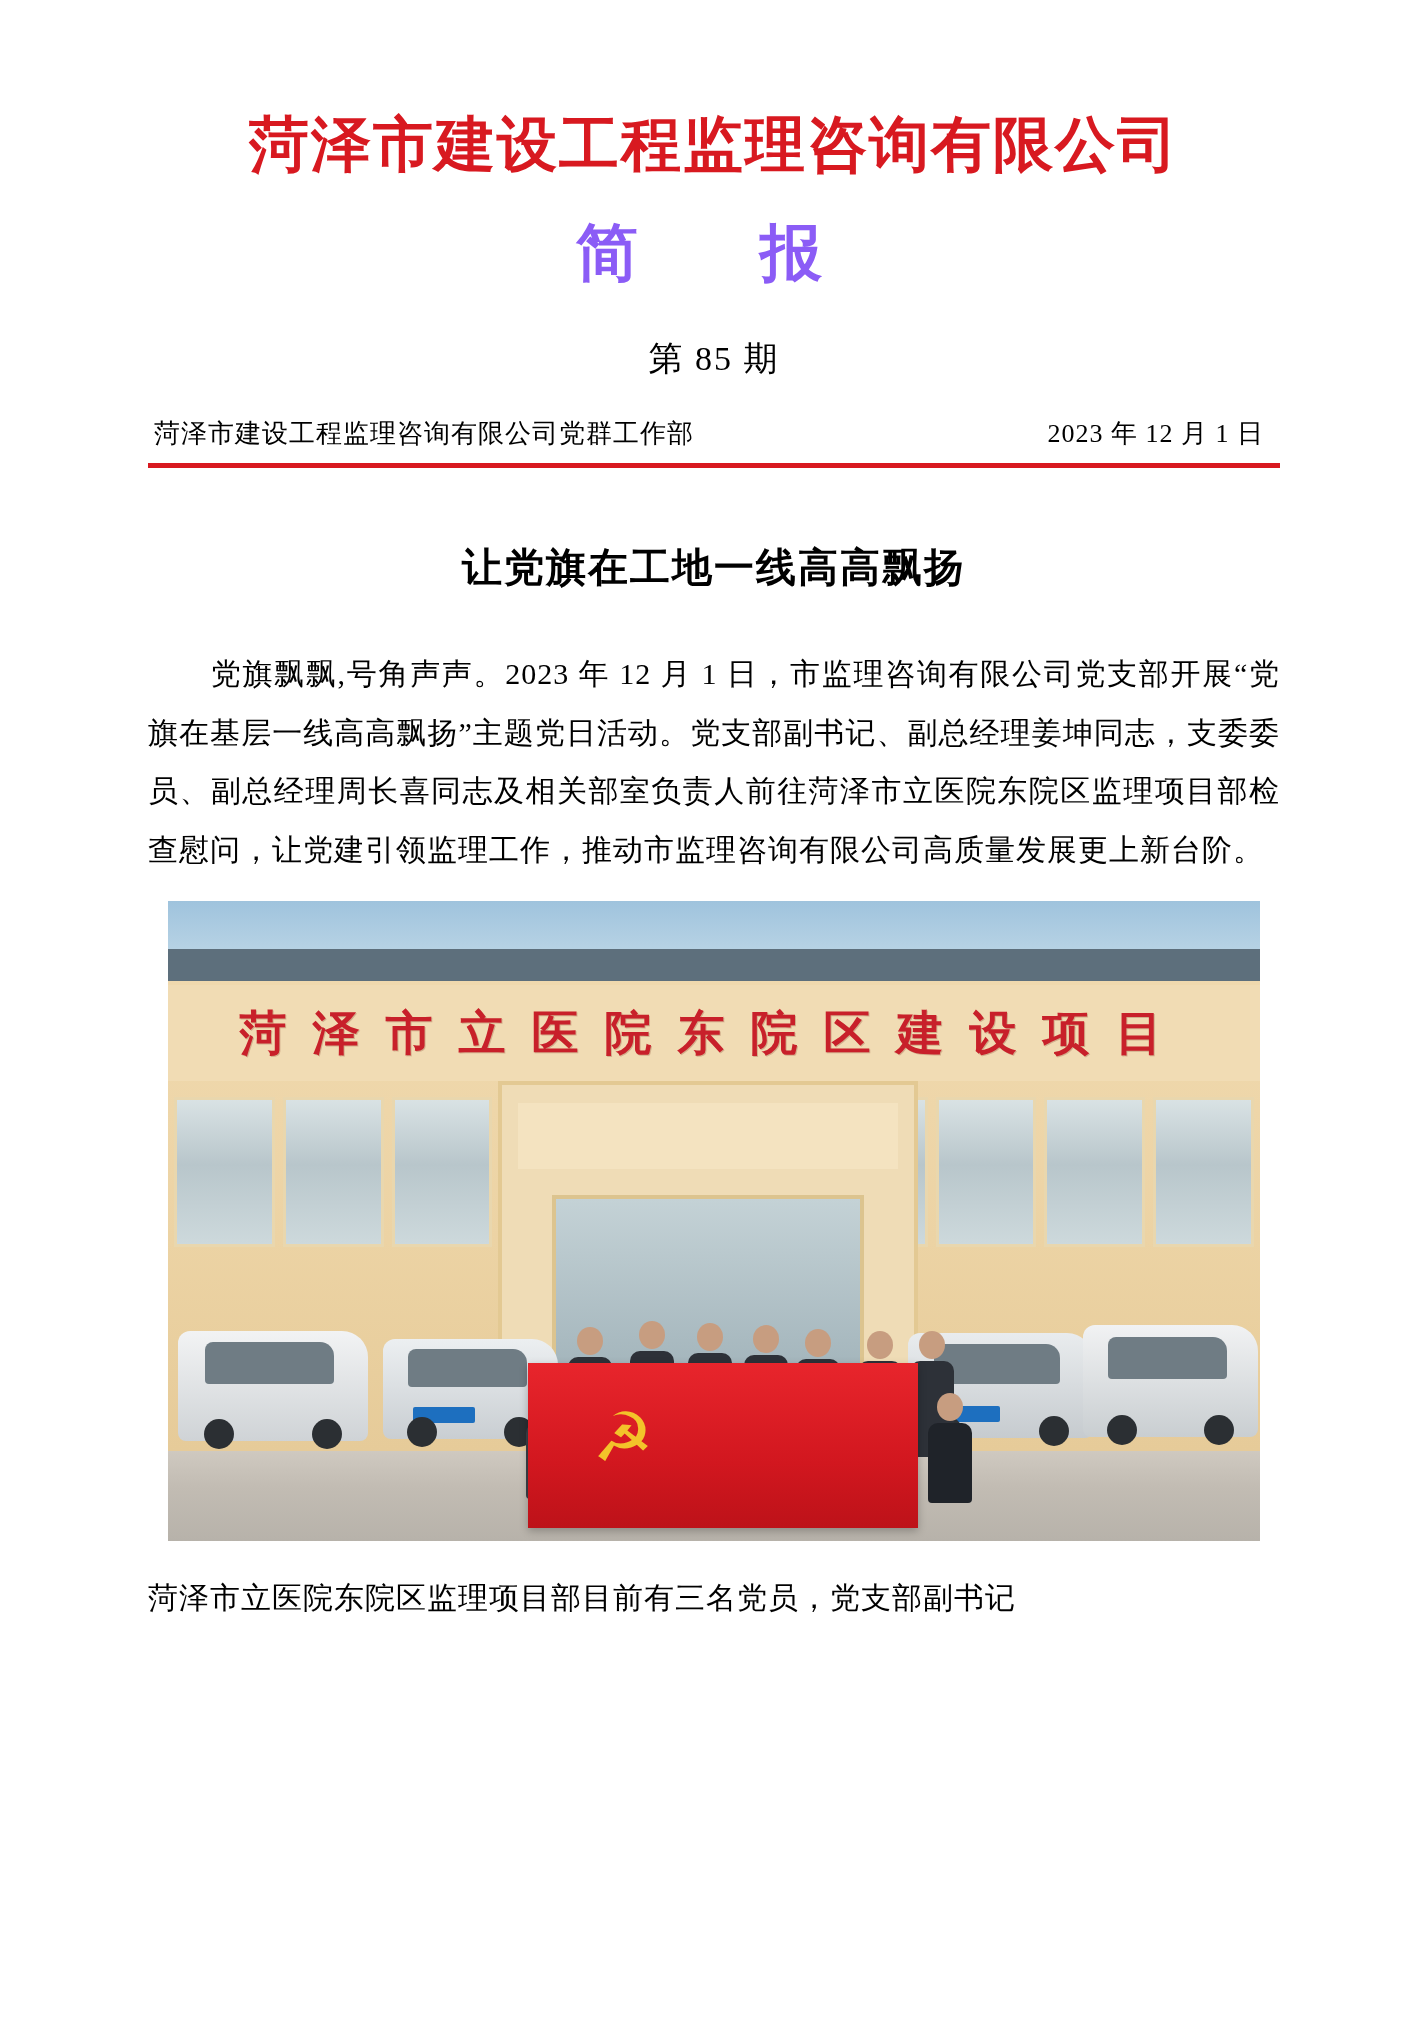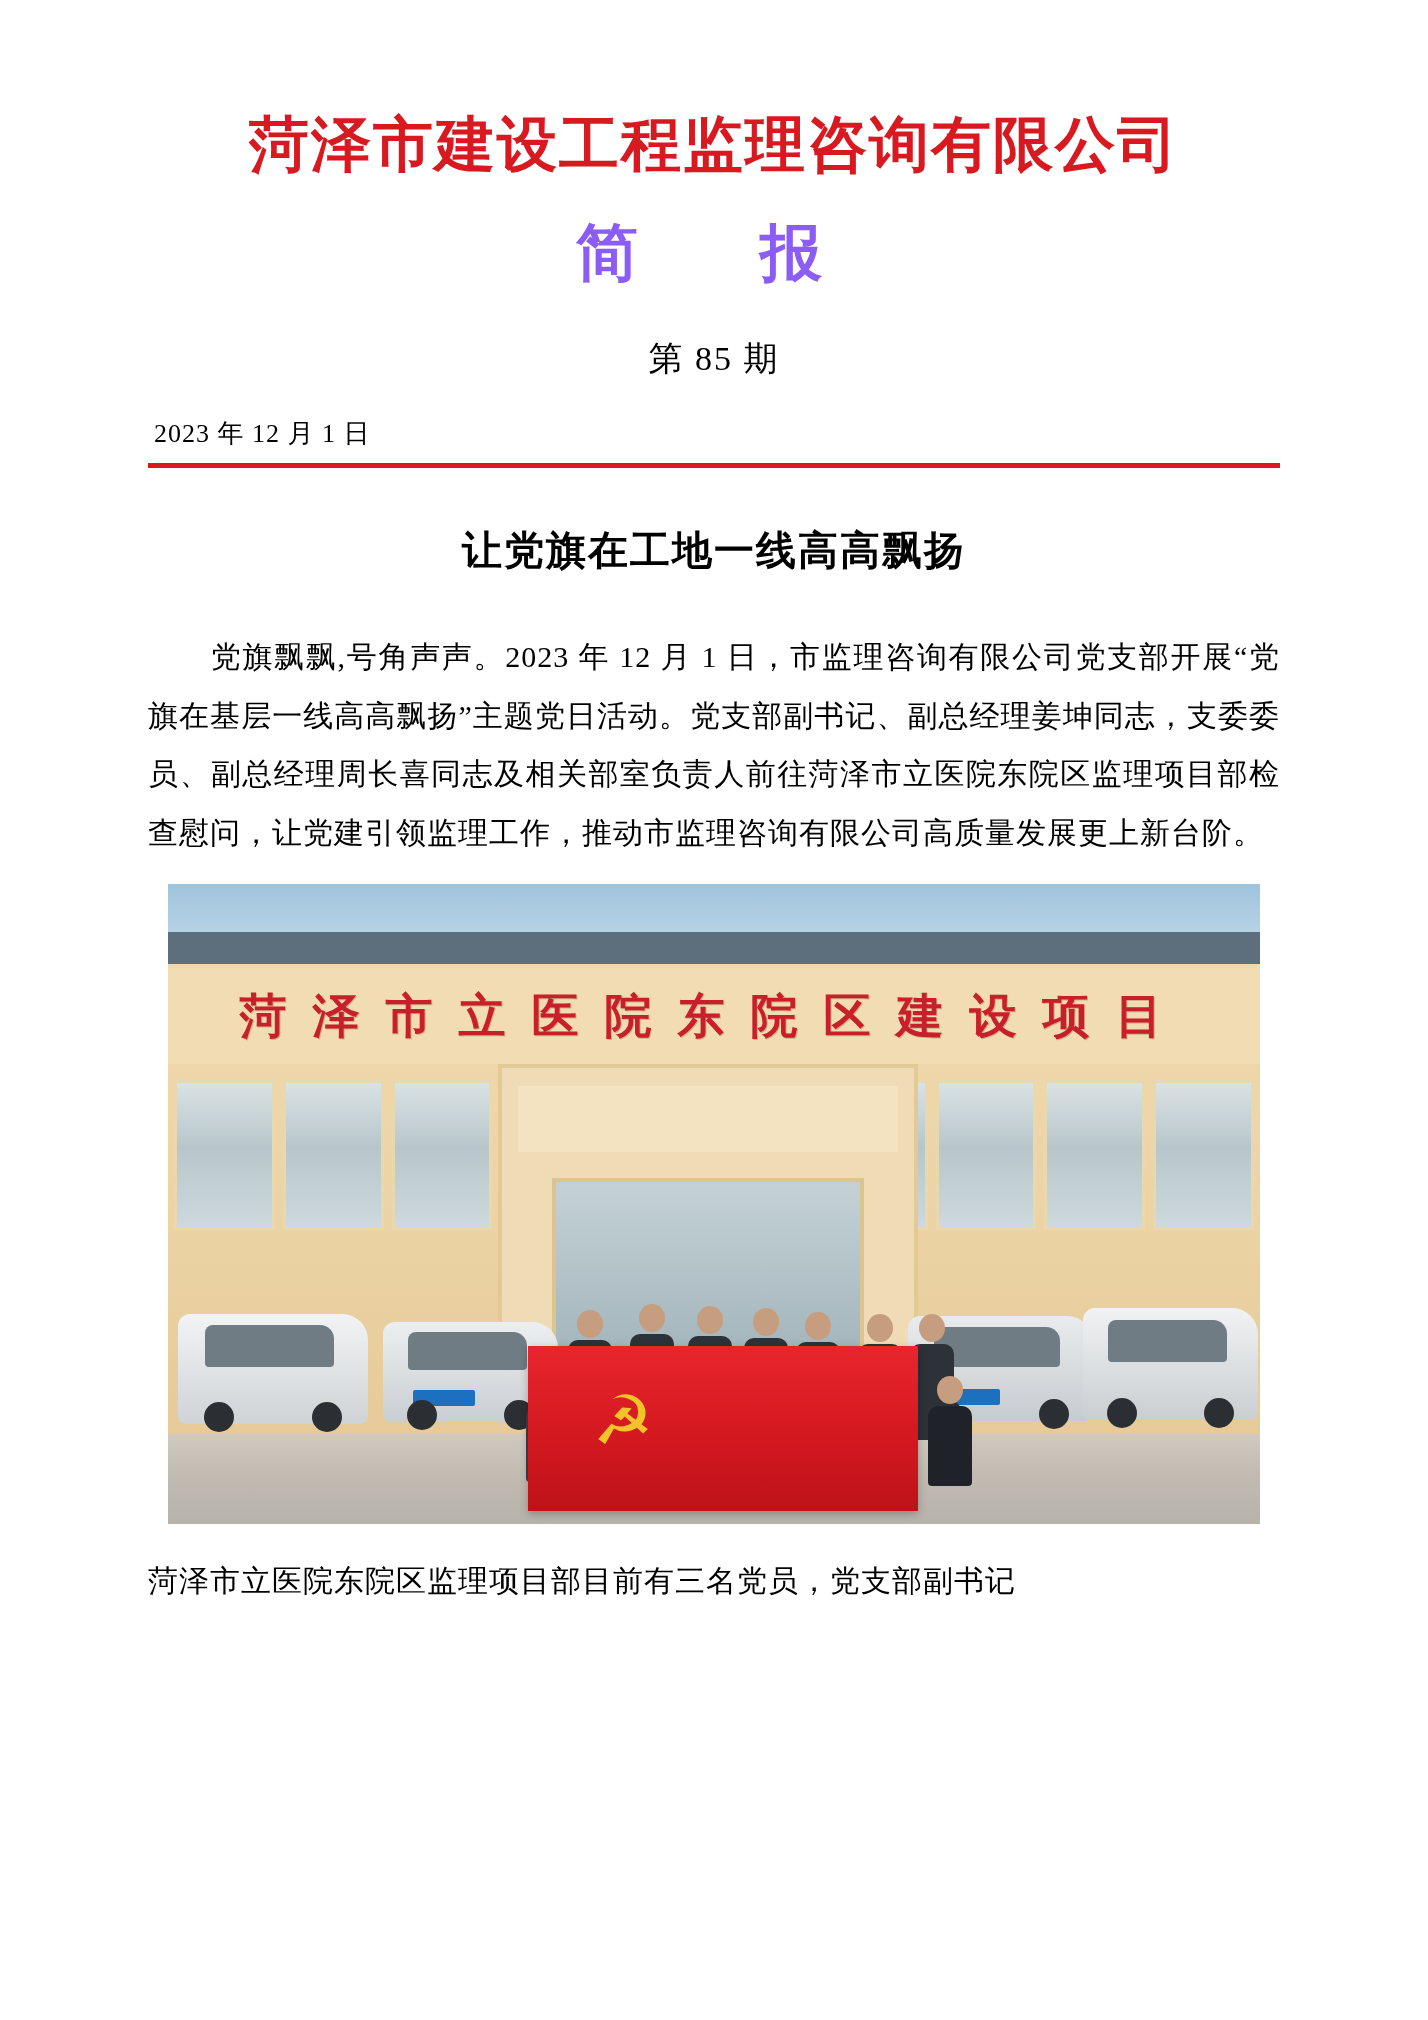--- a/index.html
+++ b/index.html
@@ -65,21 +65,21 @@
     padding-right: 10px;
     margin-top: 8px;
   }
   .red-rule {
     margin-top: 12px;
     height: 5px;
     background: #d81920;
     width: 100%;
   }
   .article-title {
-    margin-top: 55px;
+    margin-top: 72px;
     text-align: center;
     font-family: "DejaVu Serif", "Liberation Serif", serif;
     font-weight: bold;
     font-size: 40px;
     letter-spacing: 2px;
   }
   .body-text {
     margin-top: 50px;
     font-size: 30px;
     line-height: 1.95;
@@ -263,20 +263,21 @@
 
 <div class="page">
 
   <div class="masthead-title">菏泽市建设工程监理咨询有限公司</div>
 
   <div class="masthead-sub">简　报</div>
 
   <div class="issue-line">第 85 期</div>
 
   <div class="meta-row">
+    <div class="meta-dept">菏泽市建设工程监理咨询有限公司党群工作部</div>
     <div class="meta-date">2023 年 12 月 1 日</div>
   </div>
 
   <div class="red-rule"></div>
 
   <div class="article-title">让党旗在工地一线高高飘扬</div>
 
   <div class="body-text">
     <span class="indent"></span><span>党旗飘飘,号角声声。2023 年 12 月 1 日，市监理咨询有限公司党支部开展“党旗在基层一线高高飘扬”主题党日活动。党支部副书记、副总经理姜坤同志，支委委员、副总经理周长喜同志及相关部室负责人前往菏泽市立医院东院区监理项目部检查慰问，让党建引领监理工作，推动市监理咨询有限公司高质量发展更上新台阶。</span>
   </div>

